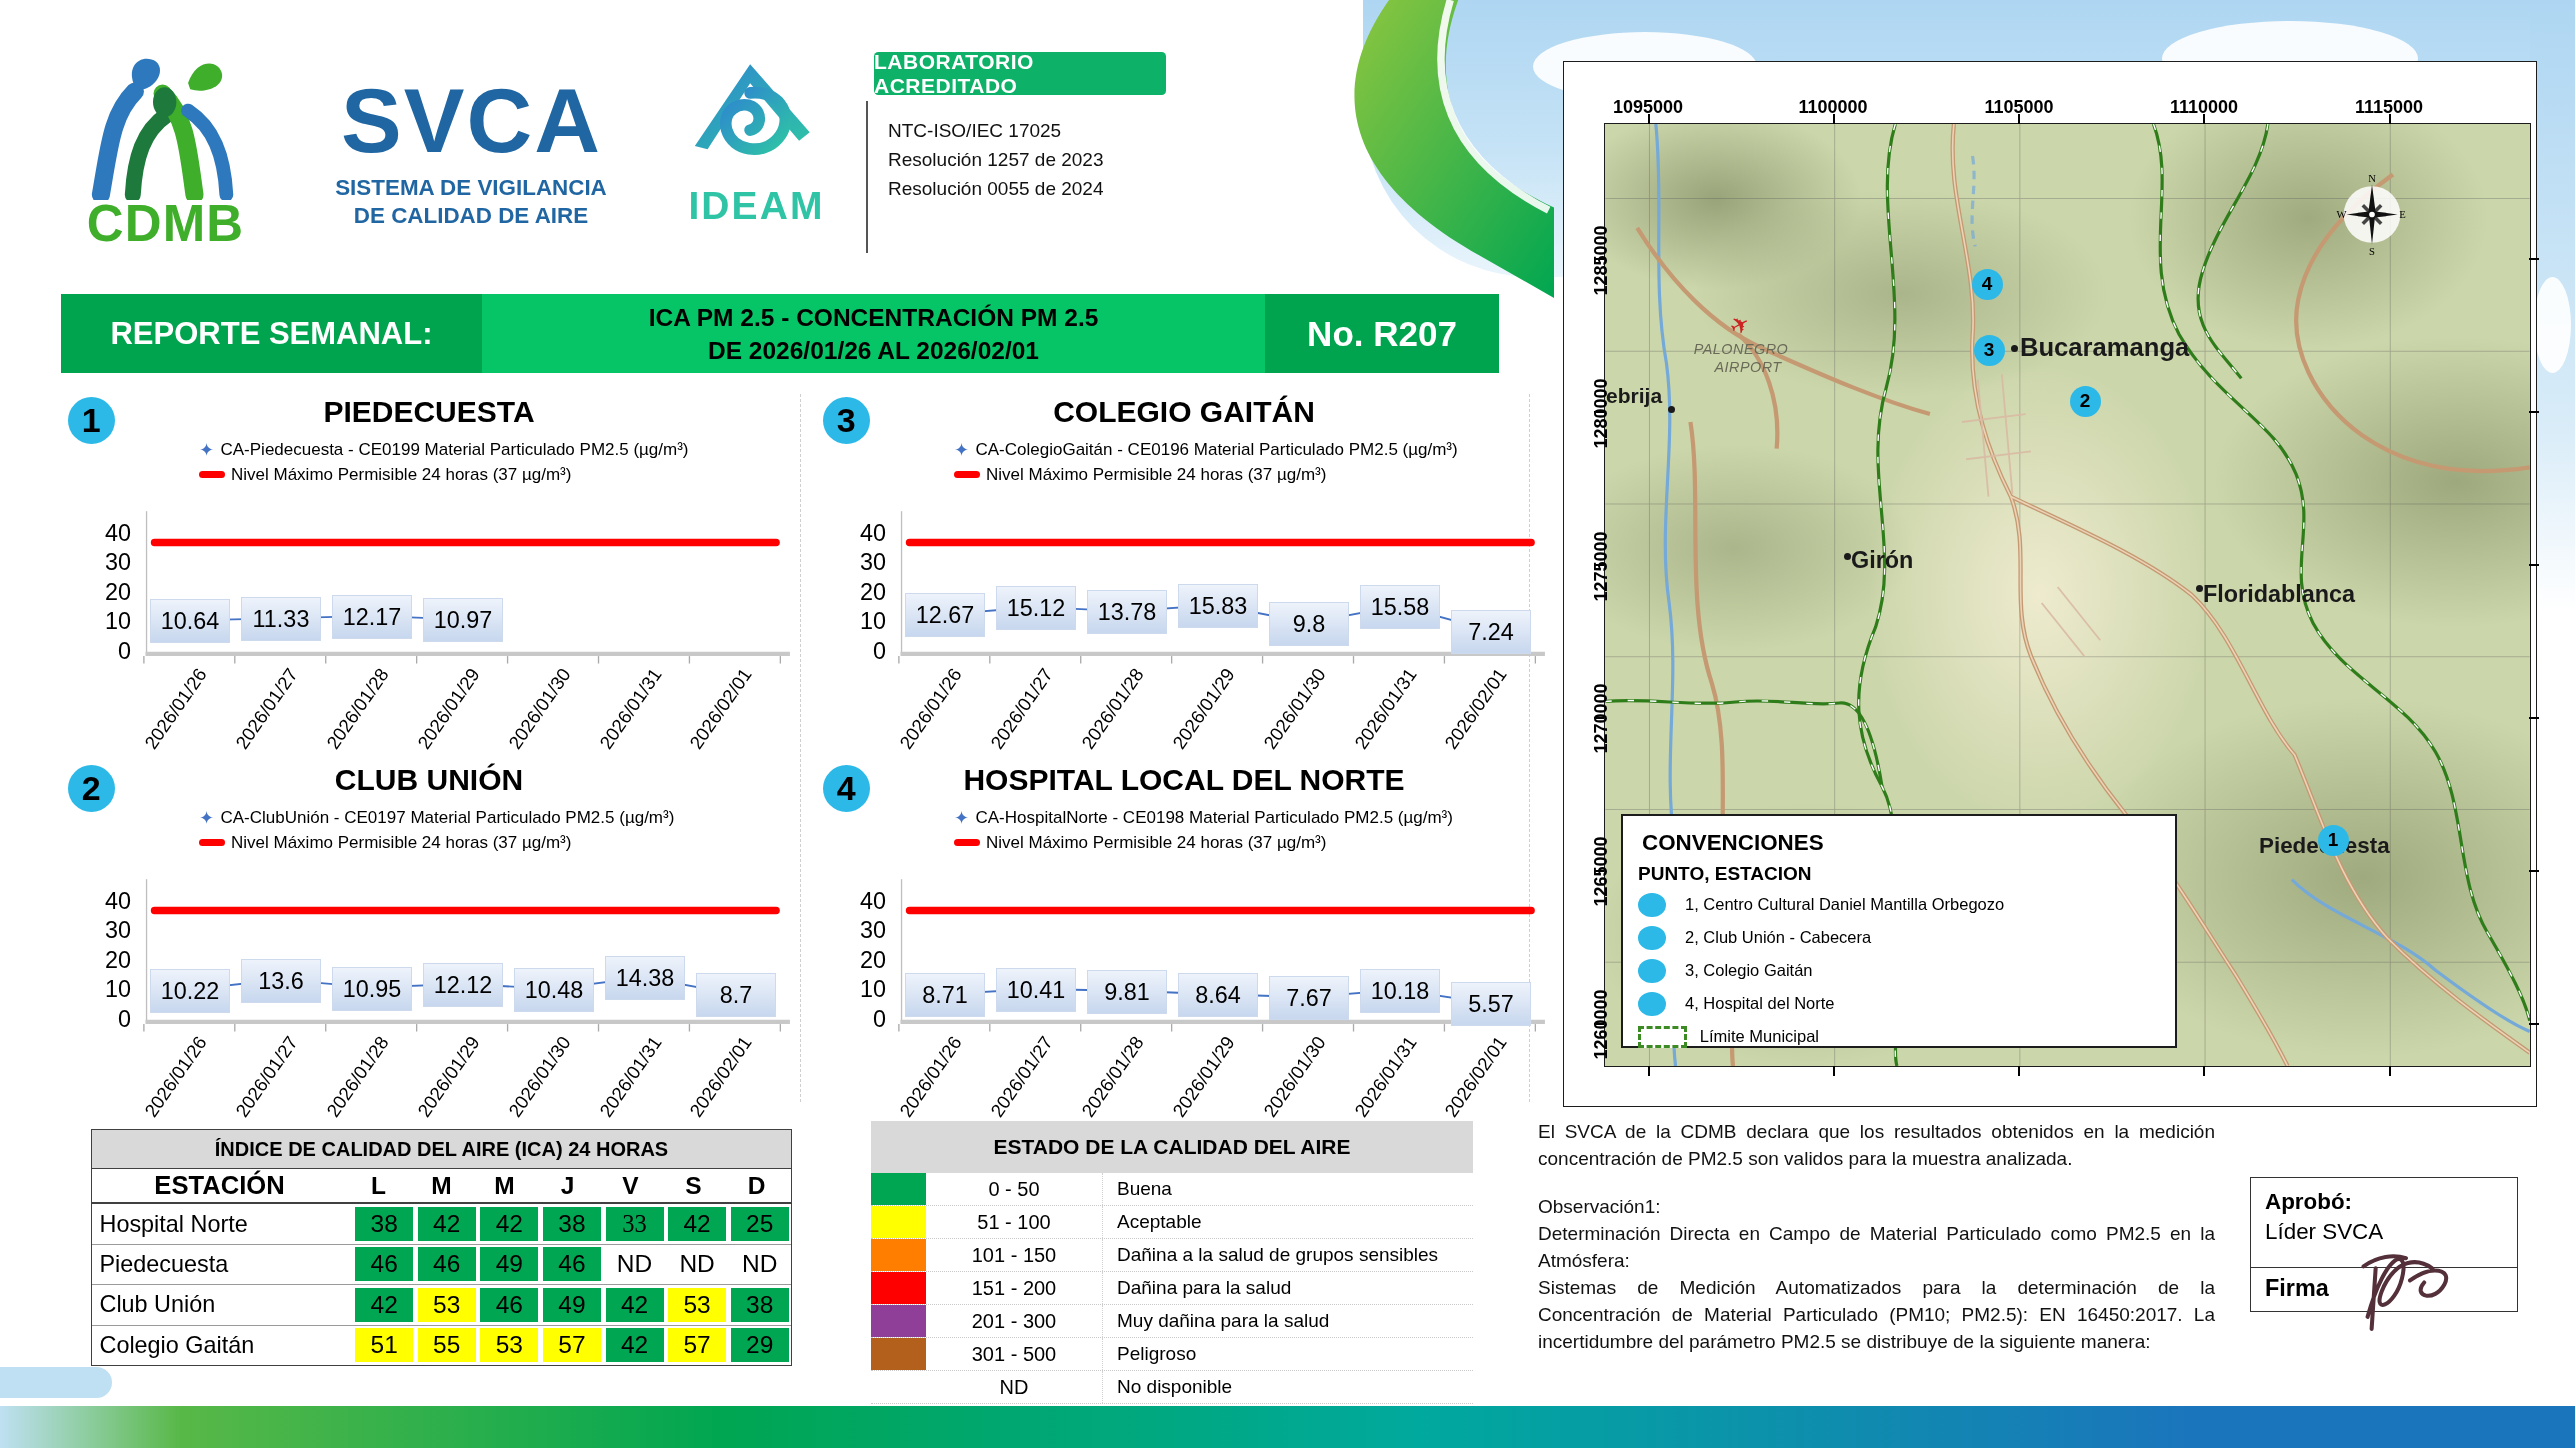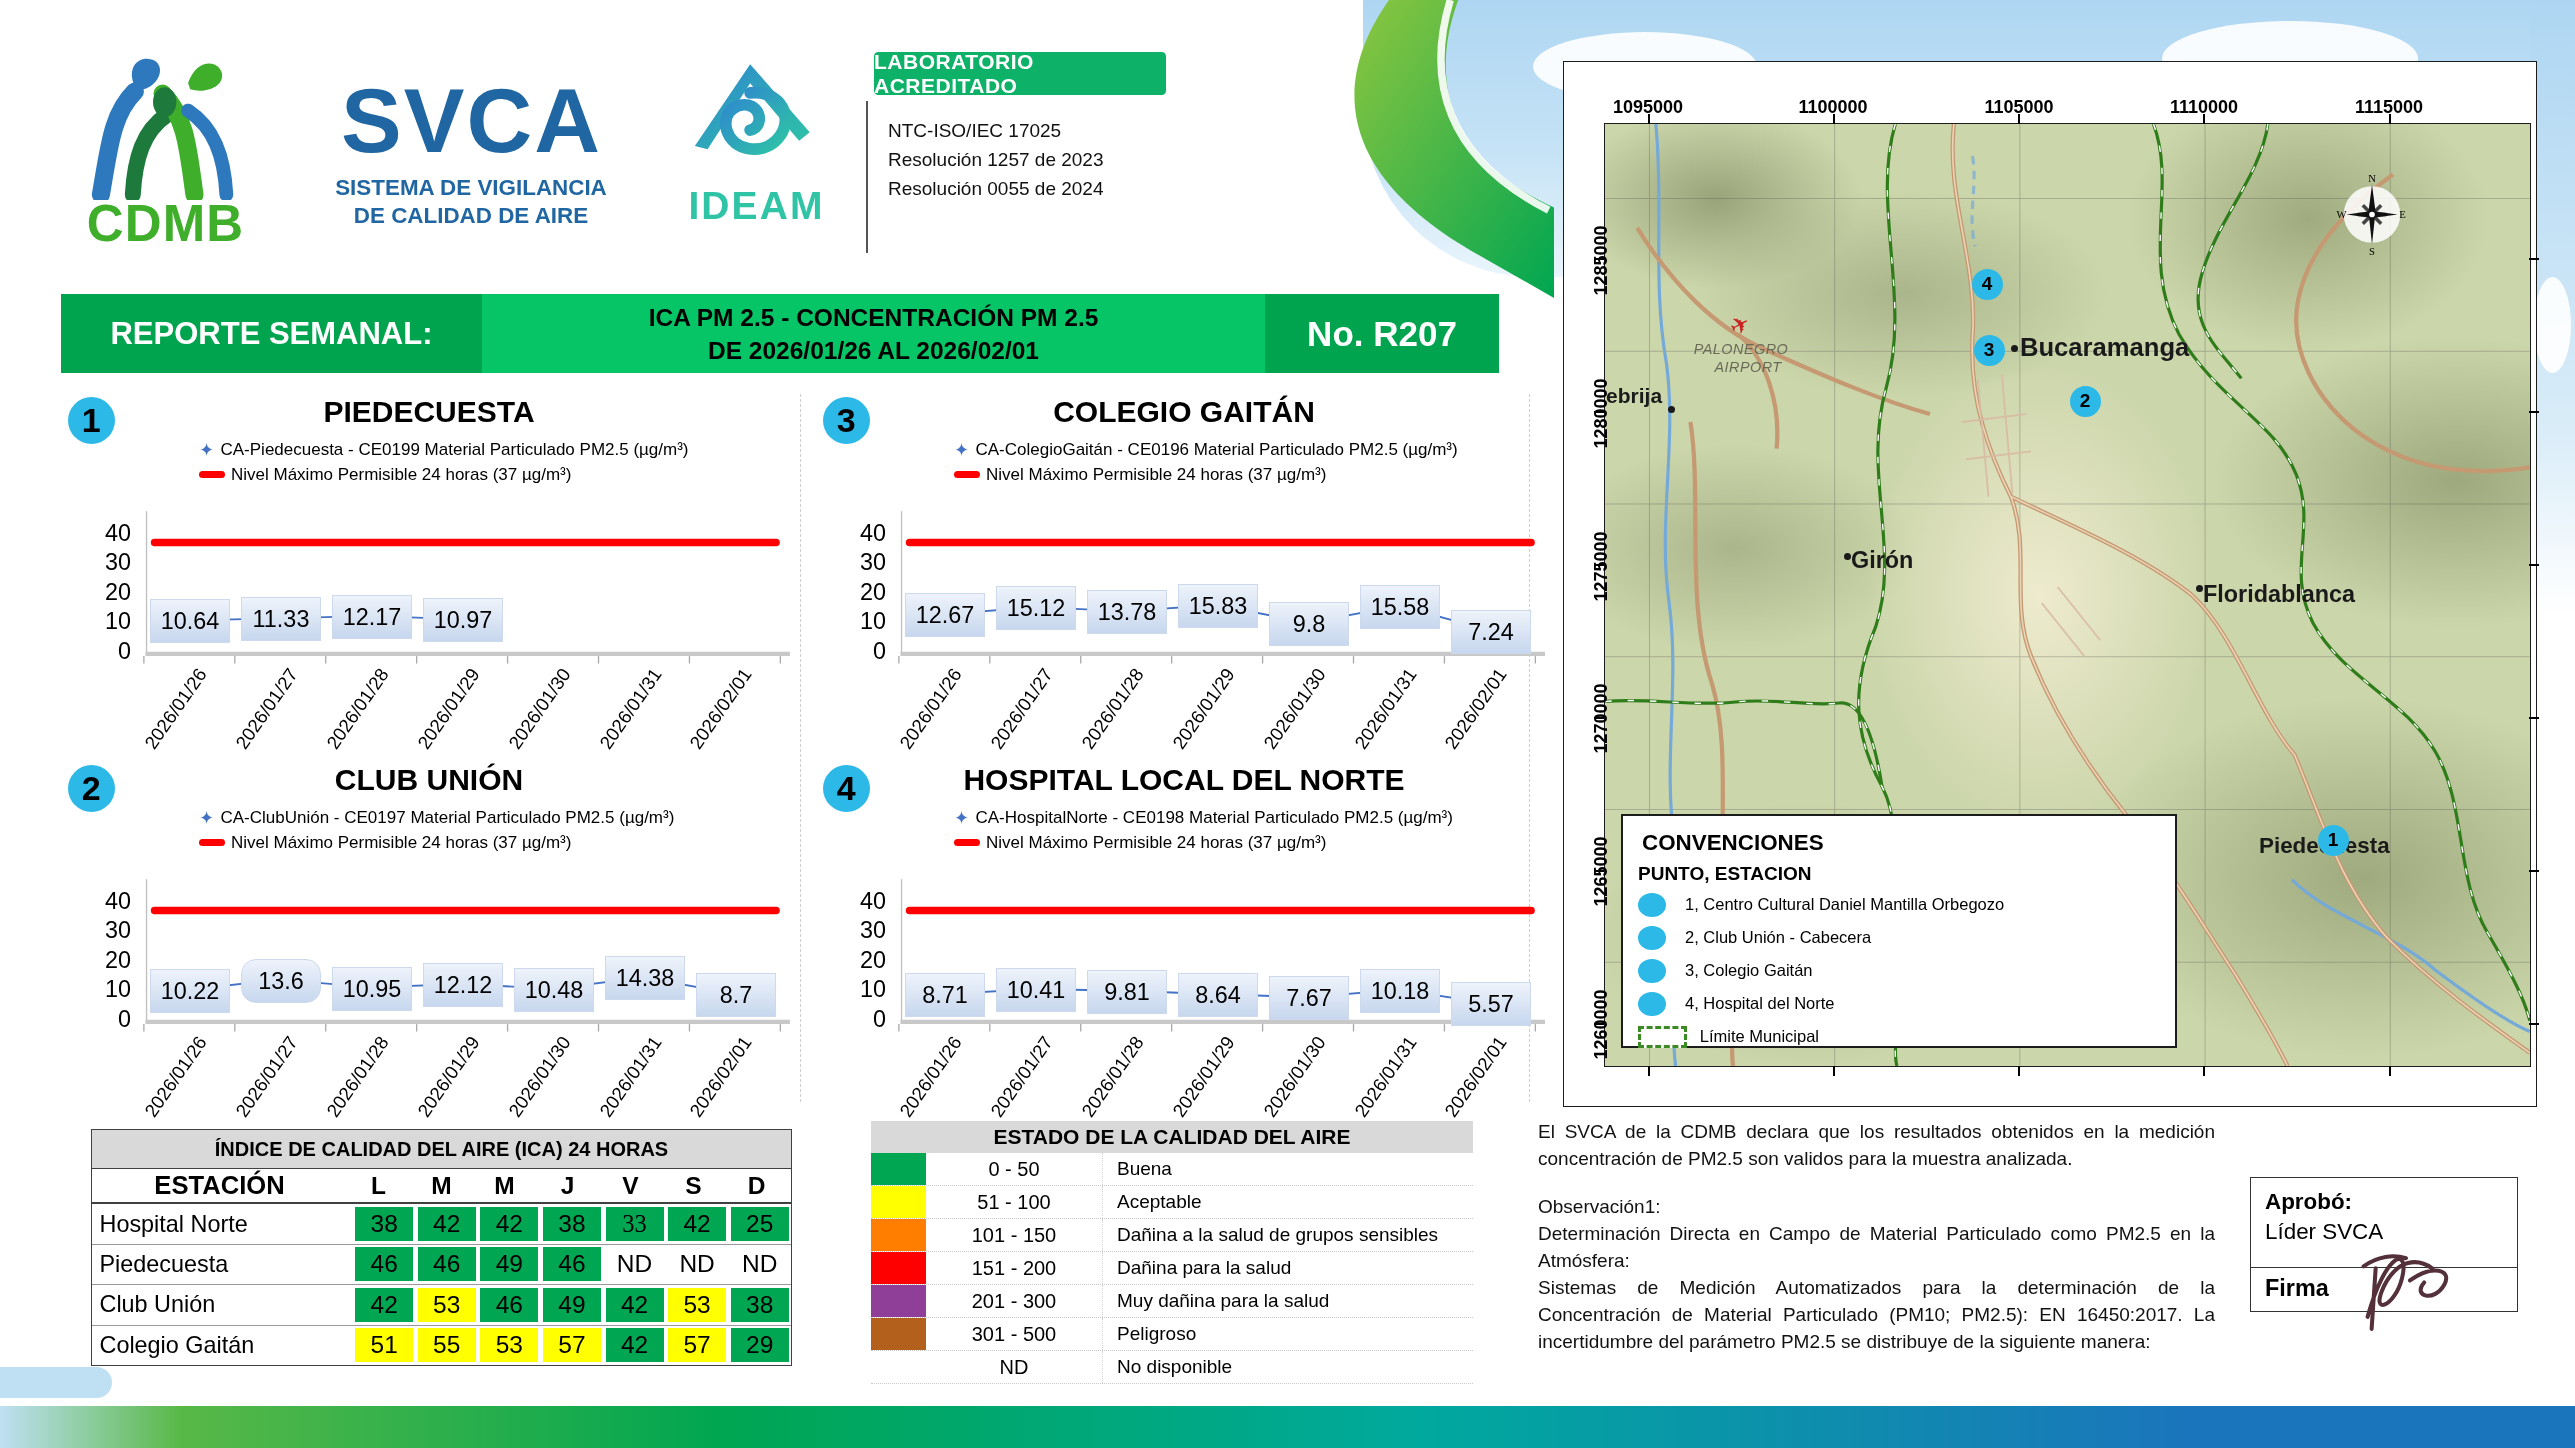--- a/index.html
+++ b/index.html
@@ -43,21 +43,21 @@
   .ica{left:91px;top:1129px;width:699px;border:1.6px solid #404040;background:#fff;z-index:2;}
   .ica-title{background:#D9D9D9;border-bottom:1.6px solid #404040;font-size:20px;font-weight:bold;text-align:center;padding:7.5px 0;}
   .ica-row{display:flex;border-bottom:1.1px solid #9a9a9a;align-items:stretch;}
   .ica-row.header{border-bottom:2.1px solid #404040;font-weight:bold;}
   .ica-station{width:255px;font-size:23.4px;display:flex;align-items:center;padding-left:7.5px;}
   .ica-row.header .ica-station{justify-content:center;padding-left:0;font-size:25.6px;}
   .ica-cell{width:63px;display:flex;align-items:center;justify-content:center;font-size:24.5px;padding:2.7px 0;}
   .ica-cell .pill{width:58px;height:34px;display:flex;align-items:center;justify-content:center;}
   
   .estado{left:871px;top:1121px;width:602px;z-index:2;background:#fff;}
-  .estado-title{background:#D9D9D9;font-size:21px;font-weight:bold;text-align:center;padding:4px 0;}
+  .estado-title{background:#D9D9D9;font-size:21px;font-weight:bold;text-align:center;padding:14px 0;}
   .est-row{display:flex;align-items:stretch;border-bottom:1.1px dotted #c9c9c9;height:32px;}
   .est-sw{width:55px;}
   .est-range{width:176px;display:flex;align-items:center;justify-content:center;font-size:20px;}
   .est-label{flex:1;display:flex;align-items:center;font-size:19px;border-left:1.1px dotted #d2d2d2;padding-left:14px;}
   
   .notes{left:1538px;top:1118px;width:677px;font-size:19px;line-height:27px;color:#111;text-align:justify;z-index:2;}
   .notes .p{margin-bottom:21px;}
   .aprobo{left:2250px;top:1177px;width:266px;height:133px;border:1.6px solid #333;z-index:2;background:#fff;}
   .aprobo .top{height:80px;border-bottom:1.6px solid #333;padding:8.5px 0 0 14px;font-size:22.4px;line-height:30px;}
   .aprobo .bot{position:relative;height:50px;padding:7.5px 0 0 14px;font-size:23.4px;font-weight:bold;}
@@ -229,21 +229,21 @@
       <line x1="1360" y1="308" x2="1360" y2="322" stroke="#aaaaaa" stroke-width="2.5"></line>
       <line x1="185" y1="94.64999999999998" x2="1352" y2="94.64999999999998" stroke="#FF0000" stroke-width="14" stroke-linecap="round"></line>
       <polyline points="250.35714285714286,243.279 421.07142857142856,224.51999999999998 591.7857142857143,239.22750000000002 762.5,232.73400000000004 933.2142857142858,241.836 1103.9285714285716,220.19100000000003 1274.642857142857,251.71500000000003" fill="none" stroke="#4472C4" stroke-width="3.5"></polyline>
     </svg>
     <div class="ylab" style="left: 16px; top: 143px;">40</div>
     <div class="ylab" style="left: 16px; top: 172px;">30</div>
     <div class="ylab" style="left: 16px; top: 202px;">20</div>
     <div class="ylab" style="left: 16px; top: 231px;">10</div>
     <div class="ylab" style="left: 16px; top: 261px;">0</div>
     <div class="vlabel" style="left: 133px; top: 231px;">10.22</div>
-    <div class="vlabel" style="left: 224px; top: 221px; border-radius: 15px;">13.6</div>
+    <div class="vlabel" style="left: 224px; top: 221px;">13.6</div>
     <div class="vlabel" style="left: 315px; top: 229px;">10.95</div>
     <div class="vlabel" style="left: 406px; top: 225px;">12.12</div>
     <div class="vlabel" style="left: 497px; top: 230px;">10.48</div>
     <div class="vlabel" style="left: 588px; top: 218px;">14.38</div>
     <div class="vlabel" style="left: 679px; top: 235px;">8.7</div>
     <div class="xlab" style="left: 48px; top: 280px; width: 85px; text-align: right;">2026/01/26</div>
     <div class="xlab" style="left: 139px; top: 280px; width: 85px; text-align: right;">2026/01/27</div>
     <div class="xlab" style="left: 230px; top: 280px; width: 85px; text-align: right;">2026/01/28</div>
     <div class="xlab" style="left: 321px; top: 280px; width: 85px; text-align: right;">2026/01/29</div>
     <div class="xlab" style="left: 412px; top: 280px; width: 85px; text-align: right;">2026/01/30</div>

